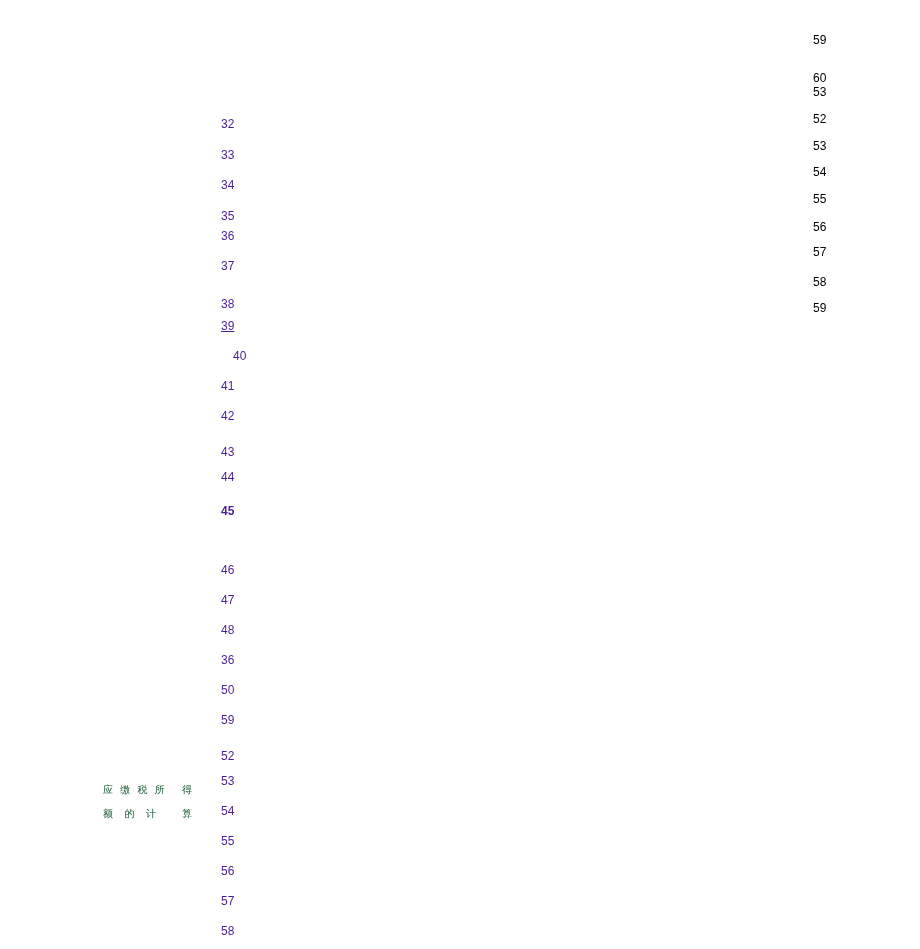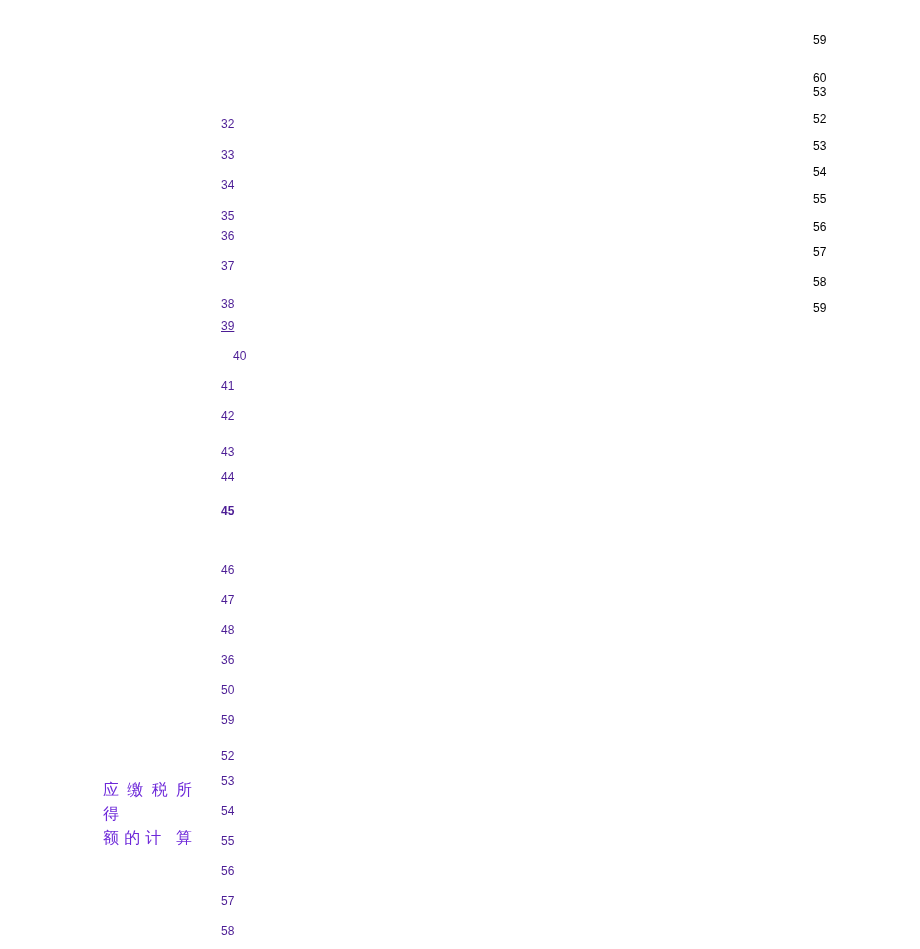--- a/index.html
+++ b/index.html
@@ -20,22 +20,22 @@
   }
   .label-block {
     position: absolute;
     left: 103px;
     top: 778px;
     width: 90px;
     line-height: 24px;
     letter-spacing: 1px;
     text-align: justify;
     text-align-last: justify;
-    font-size: 16px;
-    color: #6d28d9;
+    font-size: 10px;
+    color: #14532d;
   }
   .left-col {
     position: absolute;
     left: 221px;
     top: 118px;
     width: 30px;
   }
   .left-col .num {
     font-size: 12px;
     color: #4c1d95;

